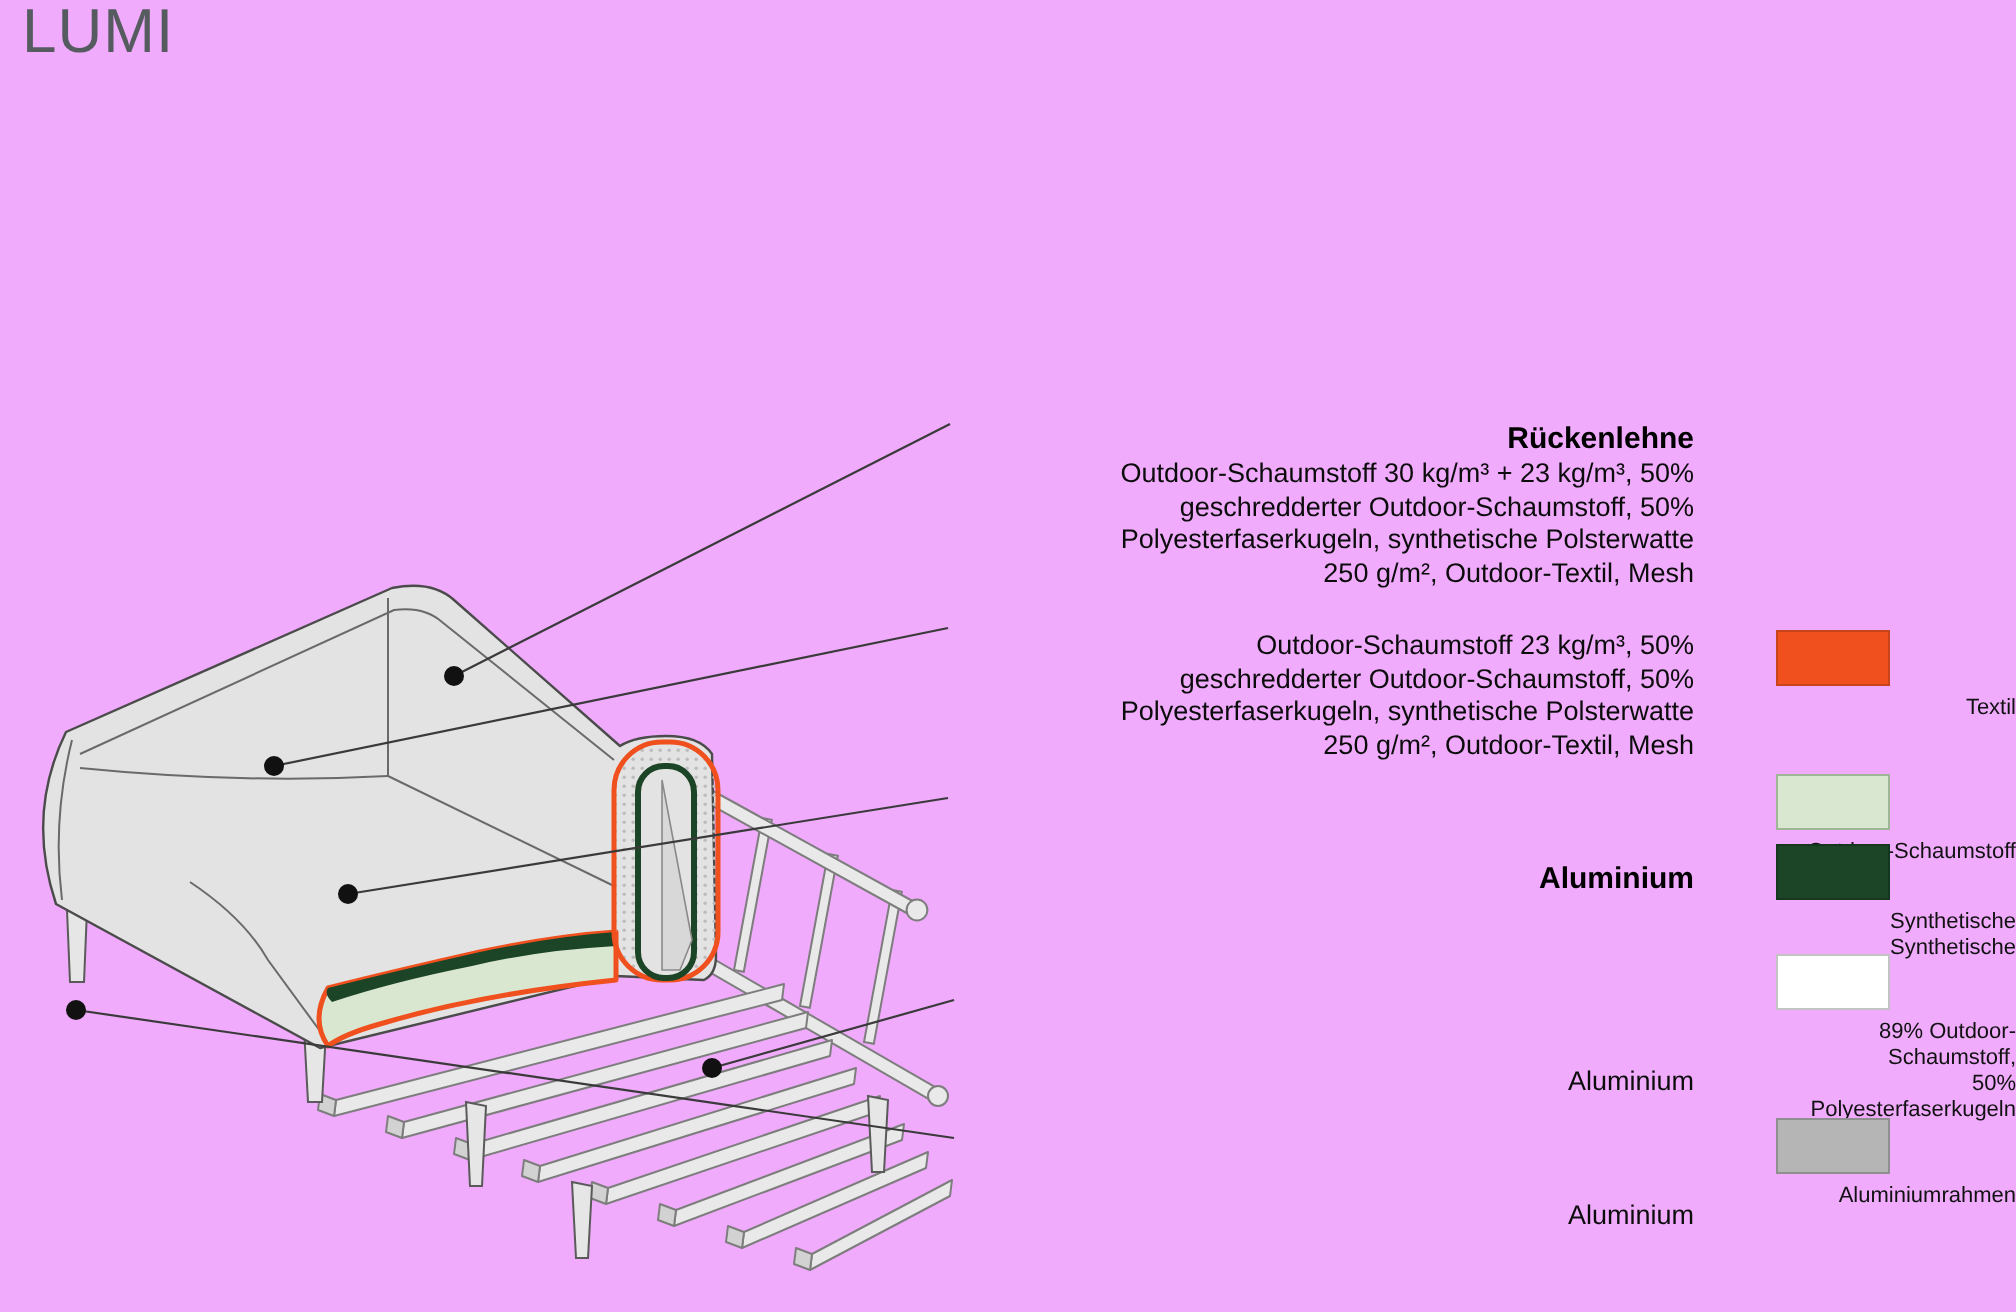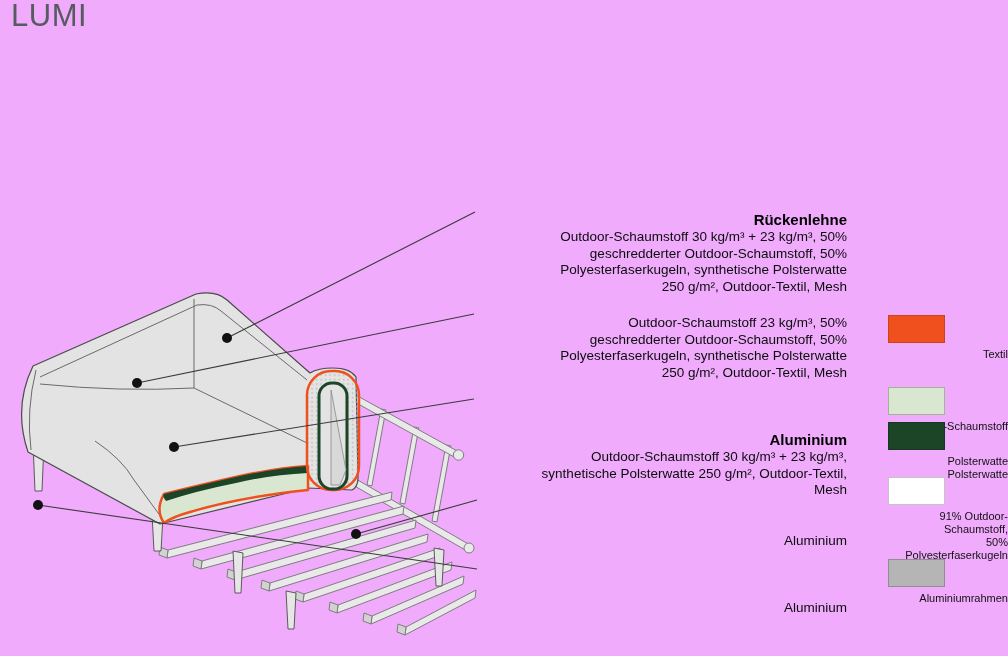--- a/index.html
+++ b/index.html
@@ -124,47 +124,44 @@
 250 g/m², Outdoor-Textil, Mesh</p>
   </div>
   <div class="sec" style="top:315px">
     <p>Outdoor-Schaumstoff 23 kg/m³, 50%
 geschredderter Outdoor-Schaumstoff, 50%
 Polyesterfaserkugeln, synthetische Polsterwatte
 250 g/m², Outdoor-Textil, Mesh</p>
   </div>
   <div class="sec" style="top:431px">
     <h3>Aluminium</h3>
-    <p>Outdoor-Schaumstoff 30 kg/m³ + 23 kg/m³,
-synthetische Polsterwatte 250 g/m², Outdoor-Textil,
-Mesh</p>
   </div>
   <div class="sec" style="top:533px">
     <p>Aluminium</p>
   </div>
   <div class="sec" style="top:600px">
     <p>Aluminium</p>
   </div>
 
   <div class="legend">
     <div class="legend-item" style="top:315px">
       <div class="swatch" style="background: rgb(240, 80, 30); border-color: rgb(201, 67, 27);"></div>
       <div class="legend-label">Textil</div>
     </div>
     <div class="legend-item" style="top:387px">
       <div class="swatch" style="background: rgb(218, 231, 208); border-color: rgb(159, 182, 150);"></div>
       <div class="legend-label">Outdoor-Schaumstoff</div>
     </div>
     <div class="legend-item" style="top:422px">
       <div class="swatch" style="background: rgb(28, 68, 39); border-color: rgb(22, 55, 31);"></div>
-      <div class="legend-label">Polsterwatte Polsterwatte</div>
+      <div class="legend-label">Synthetische Synthetische</div>
     </div>
     <div class="legend-item" style="top:477px">
       <div class="swatch dots" style="background: rgb(255, 255, 255); border-color: rgb(196, 196, 196);"></div>
-      <div class="legend-label">91% Outdoor-Schaumstoff,
+      <div class="legend-label">89% Outdoor-Schaumstoff,
 50% Polyesterfaserkugeln</div>
     </div>
     <div class="legend-item" style="top:559px">
       <div class="swatch" style="background: rgb(181, 181, 181); border-color: rgb(143, 143, 143);"></div>
       <div class="legend-label">Aluminiumrahmen</div>
     </div>
   </div>
 
 </div>
 

